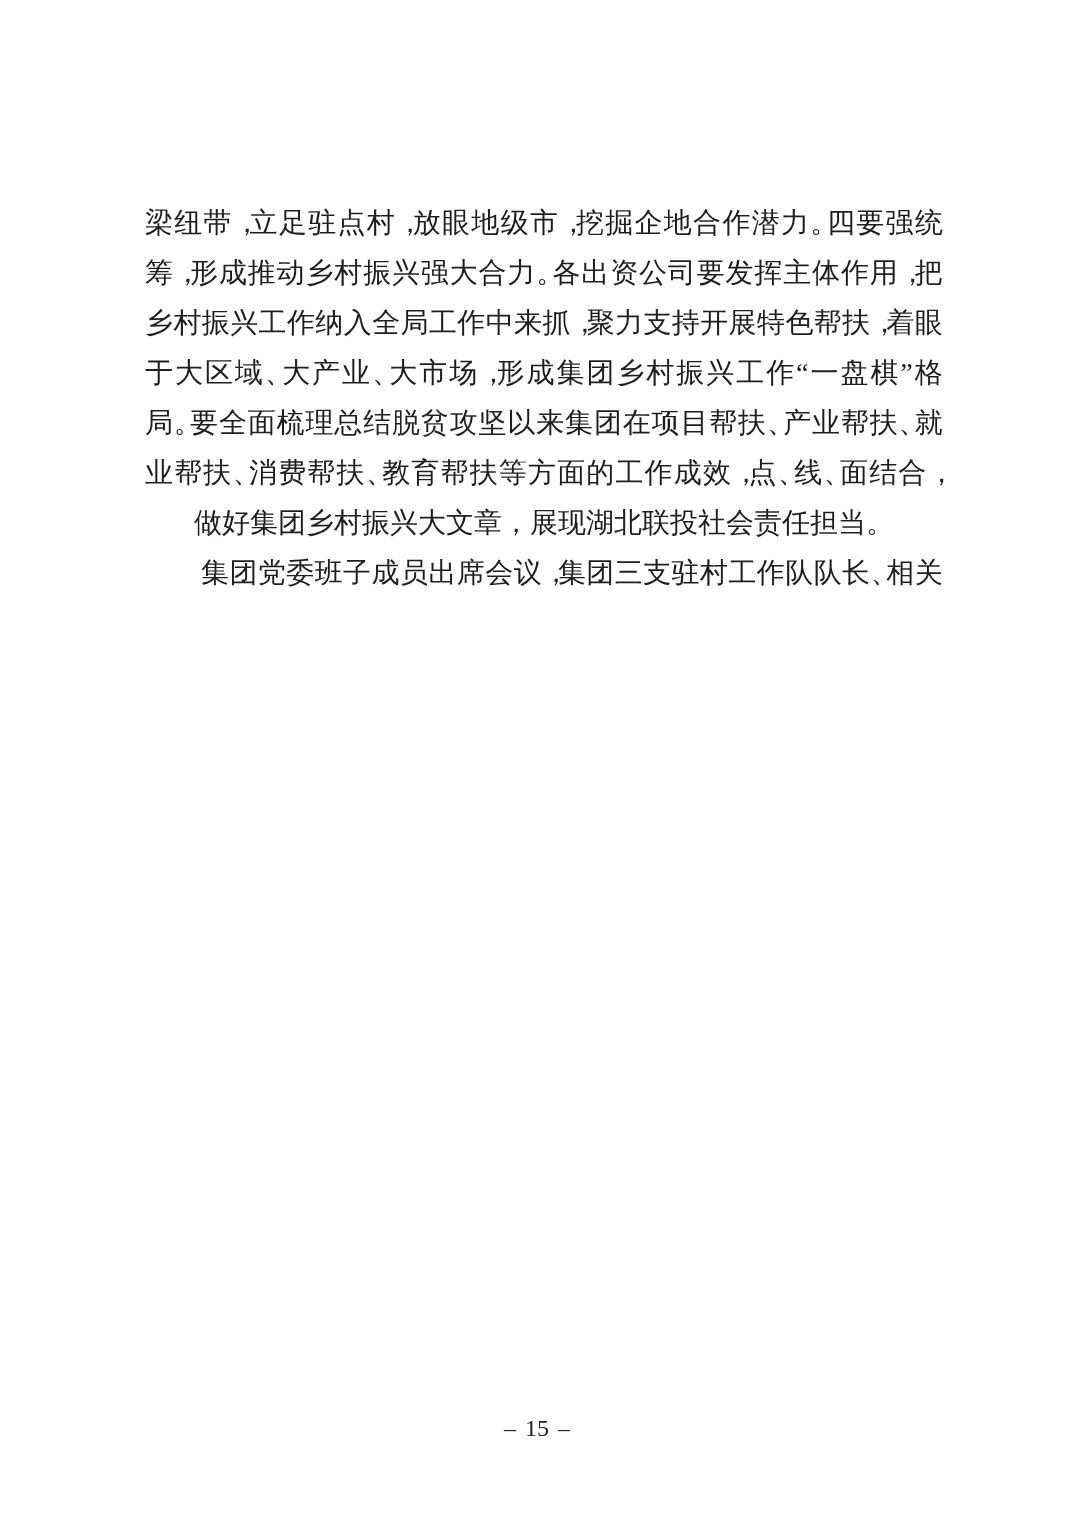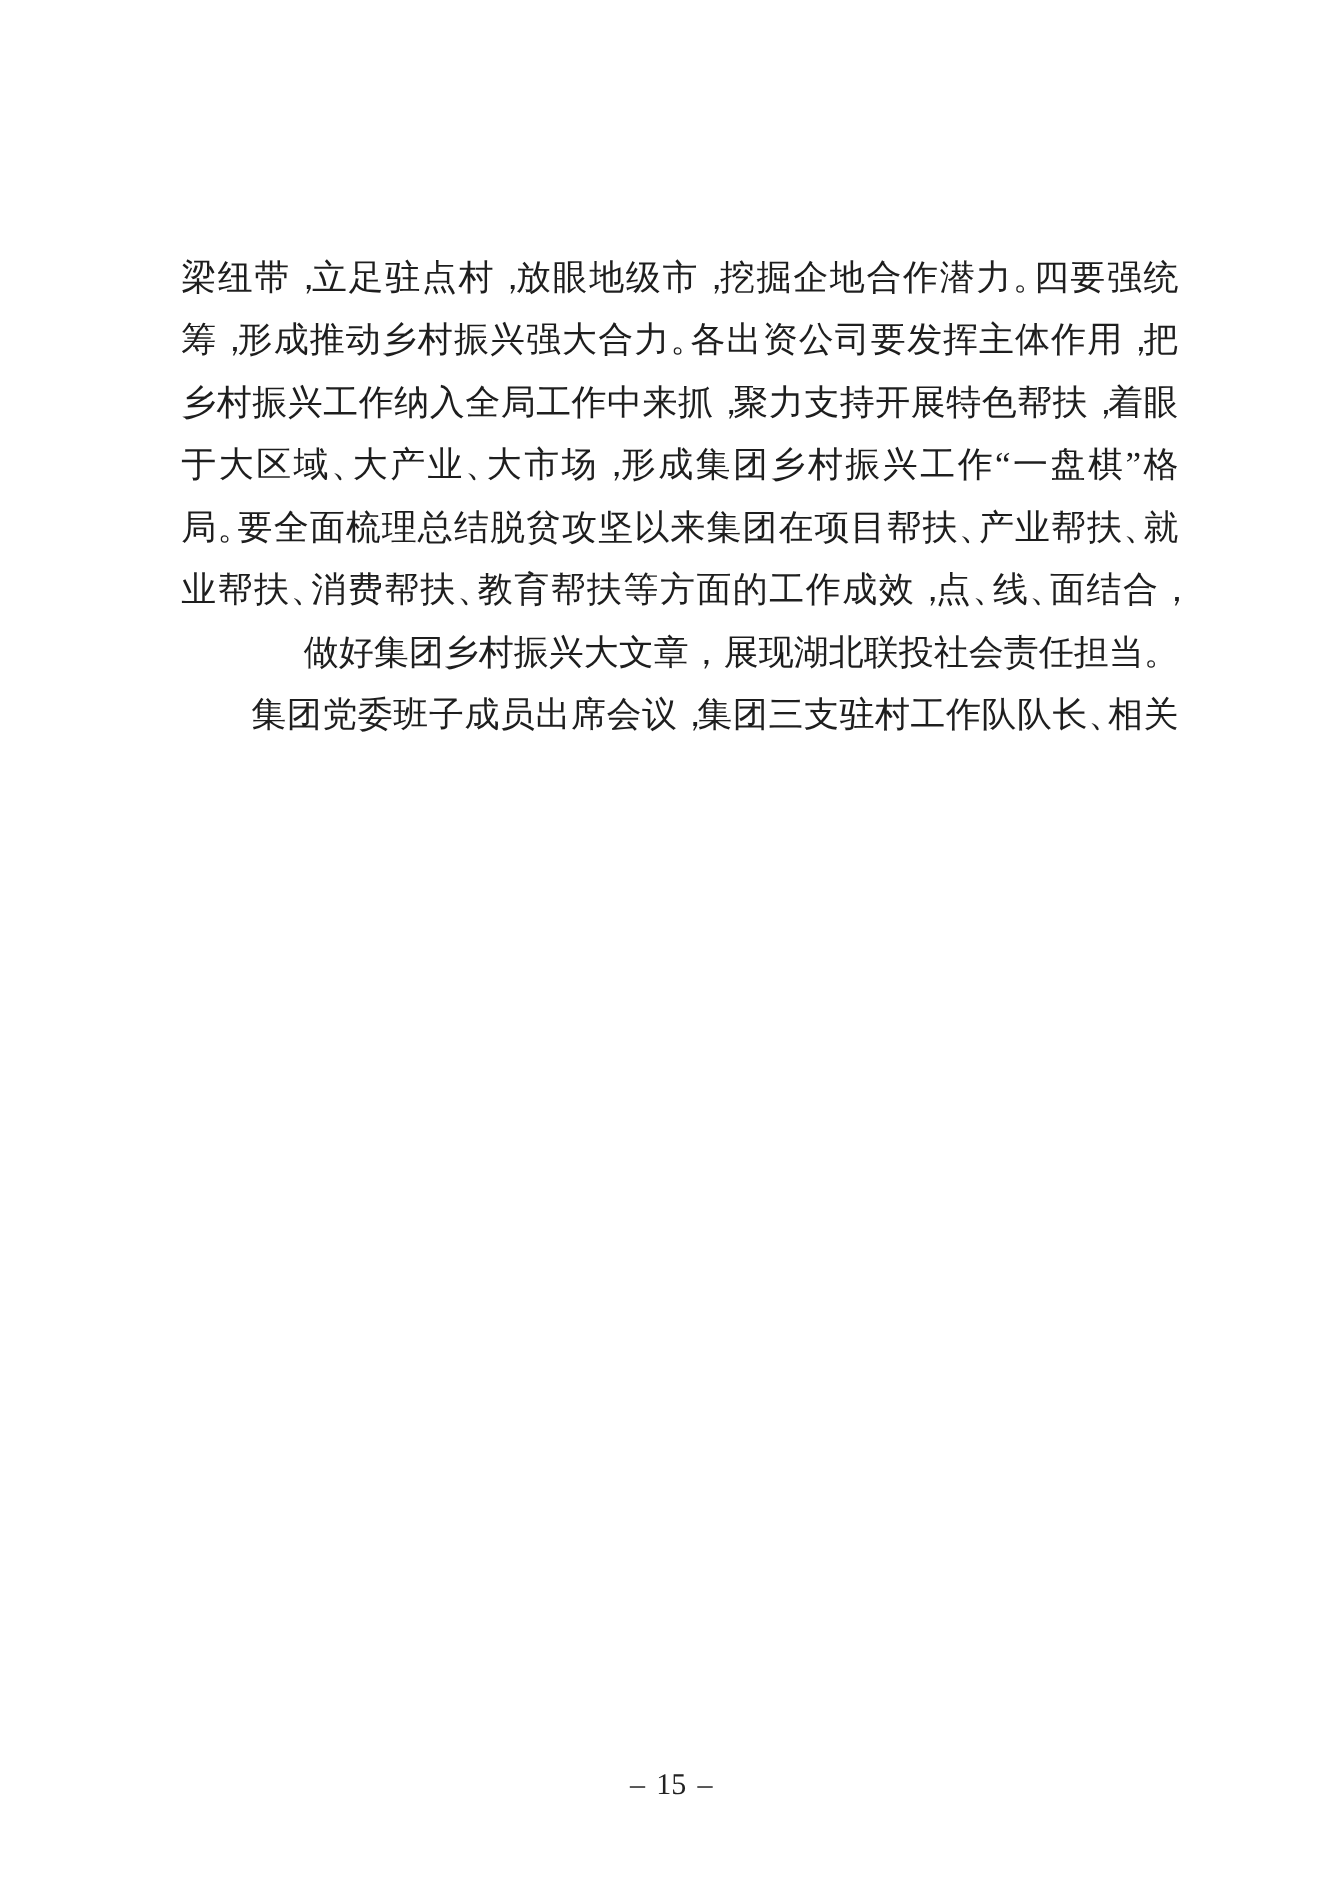--- a/index.html
+++ b/index.html
@@ -42,21 +42,21 @@
     width: 0.55em;
     overflow: visible;
   }
   
   .jline.indent {
     padding-left: 56px;
   }
   
   .plain {
     line-height: 50px;
-    text-align: right;
+    text-align: center;
     white-space: pre;
   }
   .page-number {
     position: absolute;
     left: 0;
     top: 1411px;
     width: 100%;
     text-align: center;
     font-size: 24px;
     line-height: 34px;

